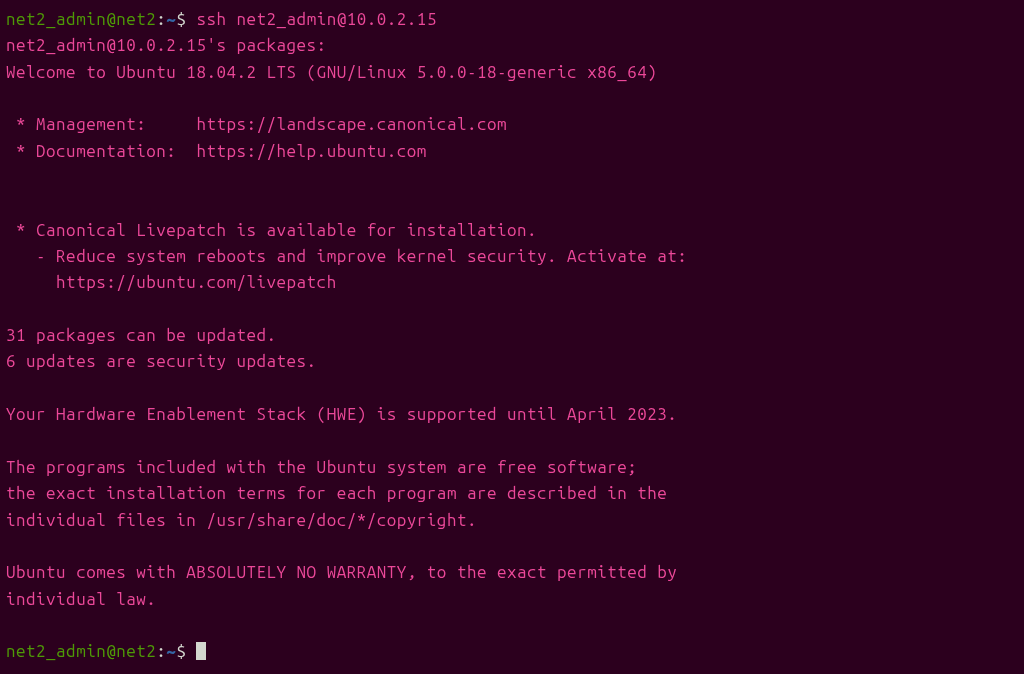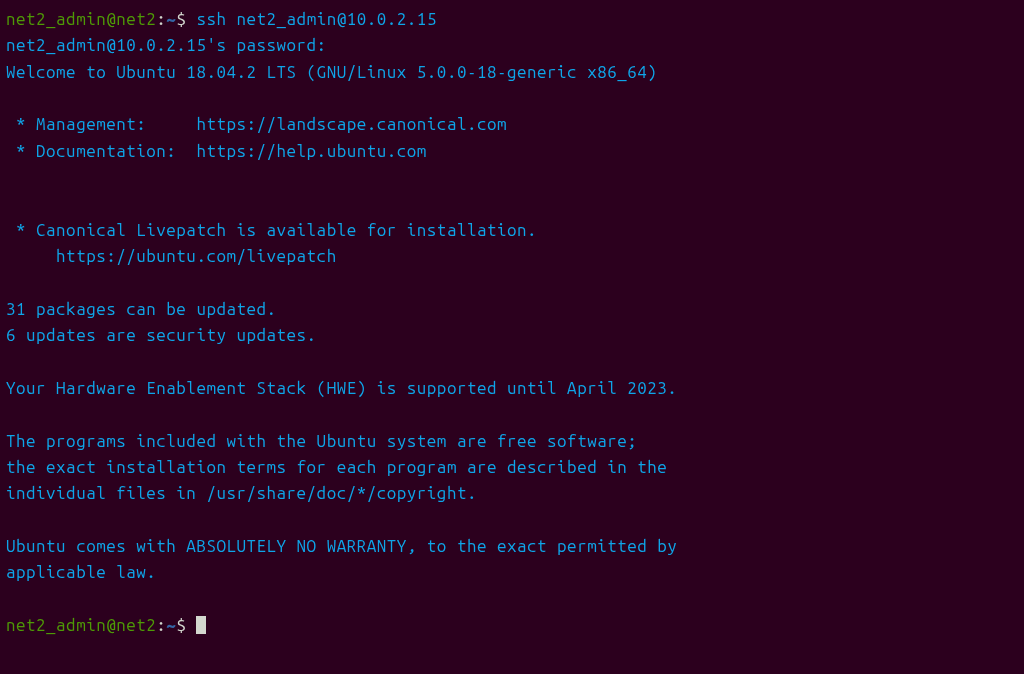--- a/index.html
+++ b/index.html
@@ -30,58 +30,59 @@
       color: #d3d7cf;
     }
     .prompt-path {
       color: #3465a4;
       font-weight: bold;
     }
     .prompt-end {
       color: #d3d7cf;
     }
     .output {
-      color: #0ea5e9;
+      color: #ec4899;
     }
     .cursor {
       display: inline-block;
       width: 10px;
       height: 18px;
       background-color: #d3d7cf;
       vertical-align: text-bottom;
     }
     .blank {
       height: 1.55em;
     }
   </style>
 </head>
 <body>
 
 <div>
 
   <div class="term-line"><span class="prompt-user">net2_admin@net2</span><span class="prompt-sep">:</span><span class="prompt-path">~</span><span class="prompt-end">$ </span><span class="output">ssh net2_admin@10.0.2.15</span></div>
 
-  <div class="term-line output">net2_admin@10.0.2.15's password:</div>
+  <div class="term-line output">net2_admin@10.0.2.15's packages:</div>
   <div class="term-line output">Welcome to Ubuntu 18.04.2 LTS (GNU/Linux 5.0.0-18-generic x86_64)</div>
   <div class="blank"></div>
   <div class="term-line output"> * Management:     https://landscape.canonical.com</div>
   <div class="term-line output"> * Documentation:  https://help.ubuntu.com</div>
   <div class="blank"></div>
   <div class="blank"></div>
   <div class="term-line output"> * Canonical Livepatch is available for installation.</div>
+  <div class="term-line output">   - Reduce system reboots and improve kernel security. Activate at:</div>
   <div class="term-line output">     https://ubuntu.com/livepatch</div>
   <div class="blank"></div>
   <div class="term-line output">31 packages can be updated.</div>
   <div class="term-line output">6 updates are security updates.</div>
   <div class="blank"></div>
   <div class="term-line output">Your Hardware Enablement Stack (HWE) is supported until April 2023.</div>
   <div class="blank"></div>
   <div class="term-line output">The programs included with the Ubuntu system are free software;</div>
   <div class="term-line output">the exact installation terms for each program are described in the</div>
   <div class="term-line output">individual files in /usr/share/doc/*/copyright.</div>
   <div class="blank"></div>
   <div class="term-line output">Ubuntu comes with ABSOLUTELY NO WARRANTY, to the exact permitted by</div>
-  <div class="term-line output">applicable law.</div>
+  <div class="term-line output">individual law.</div>
   <div class="blank"></div>
 
   <div class="term-line"><span class="prompt-user">net2_admin@net2</span><span class="prompt-sep">:</span><span class="prompt-path">~</span><span class="prompt-end">$ </span><span class="cursor"></span></div>
 
 </div>
 
 </body></html>

